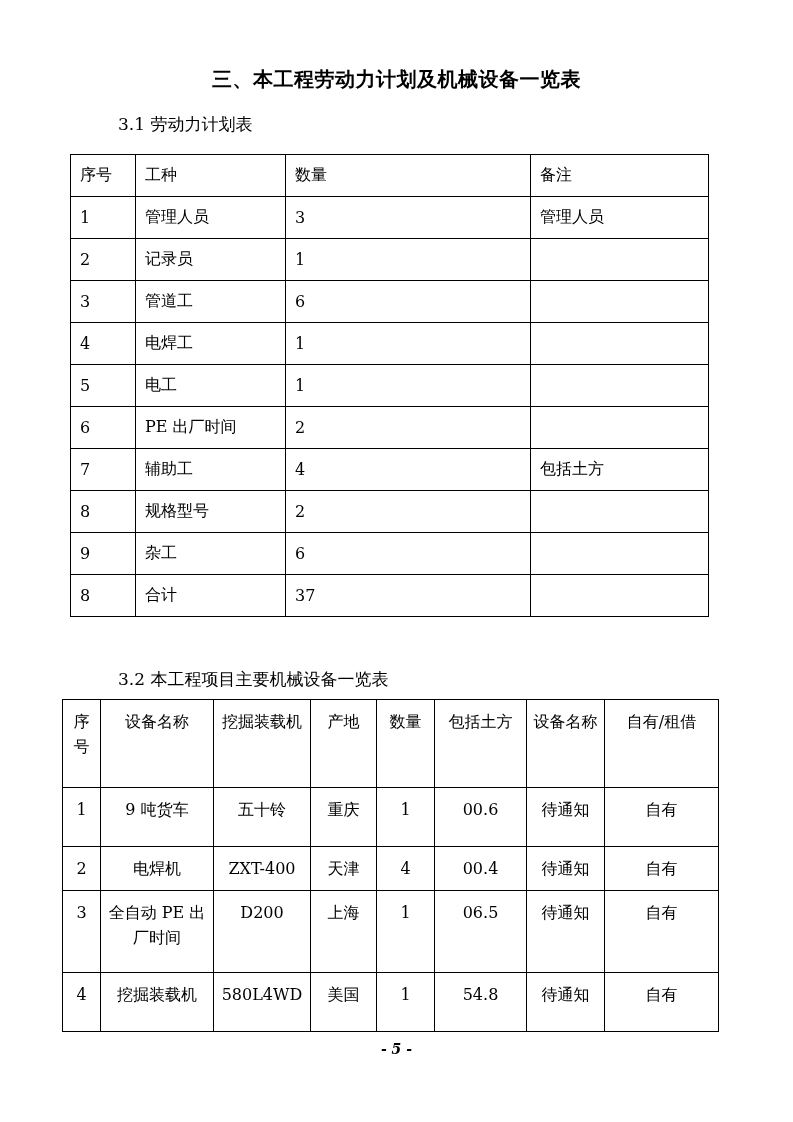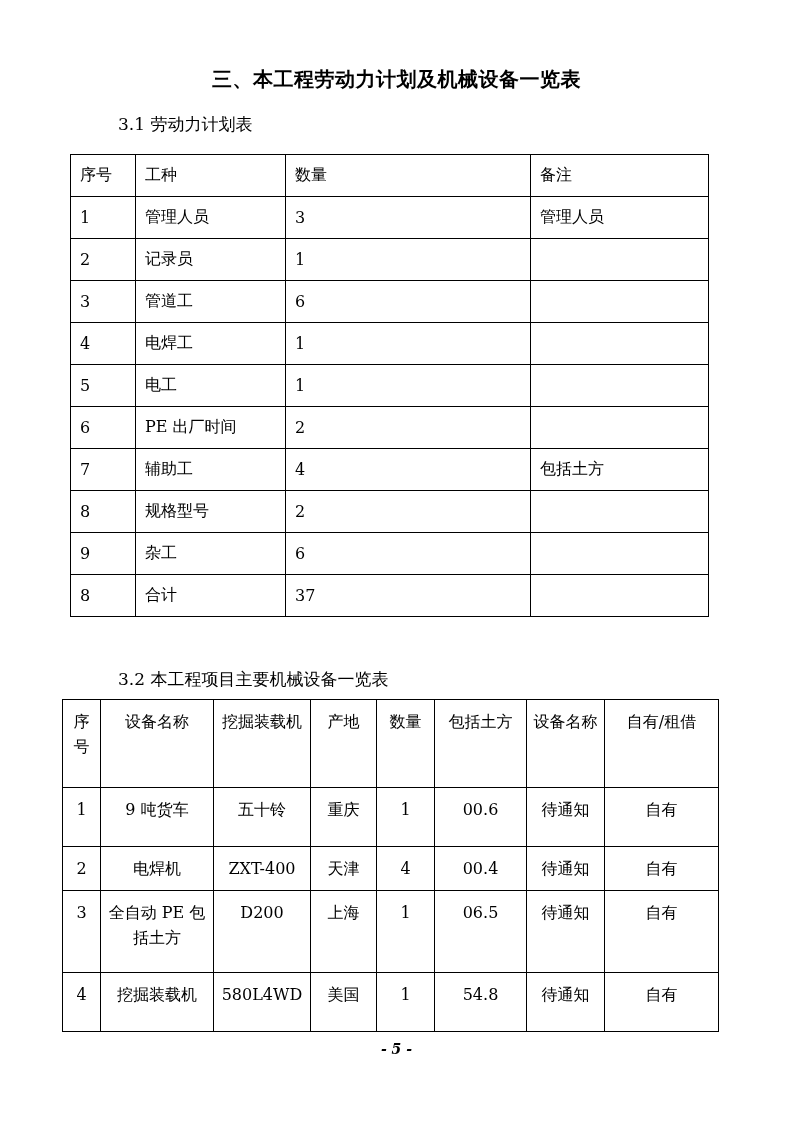--- a/index.html
+++ b/index.html
@@ -267,21 +267,21 @@
         <td>电焊机</td>
         <td>ZXT-400</td>
         <td>天津</td>
         <td>4</td>
         <td>00.4</td>
         <td>待通知</td>
         <td>自有</td>
       </tr>
       <tr class="tall">
         <td>3</td>
-        <td class="wrapcell">全自动 PE 包括土方</td>
+        <td class="wrapcell">全自动 PE 出厂时间</td>
         <td>D200</td>
         <td>上海</td>
         <td>1</td>
         <td>06.5</td>
         <td>待通知</td>
         <td>自有</td>
       </tr>
       <tr>
         <td>4</td>
         <td>挖掘装载机</td>

